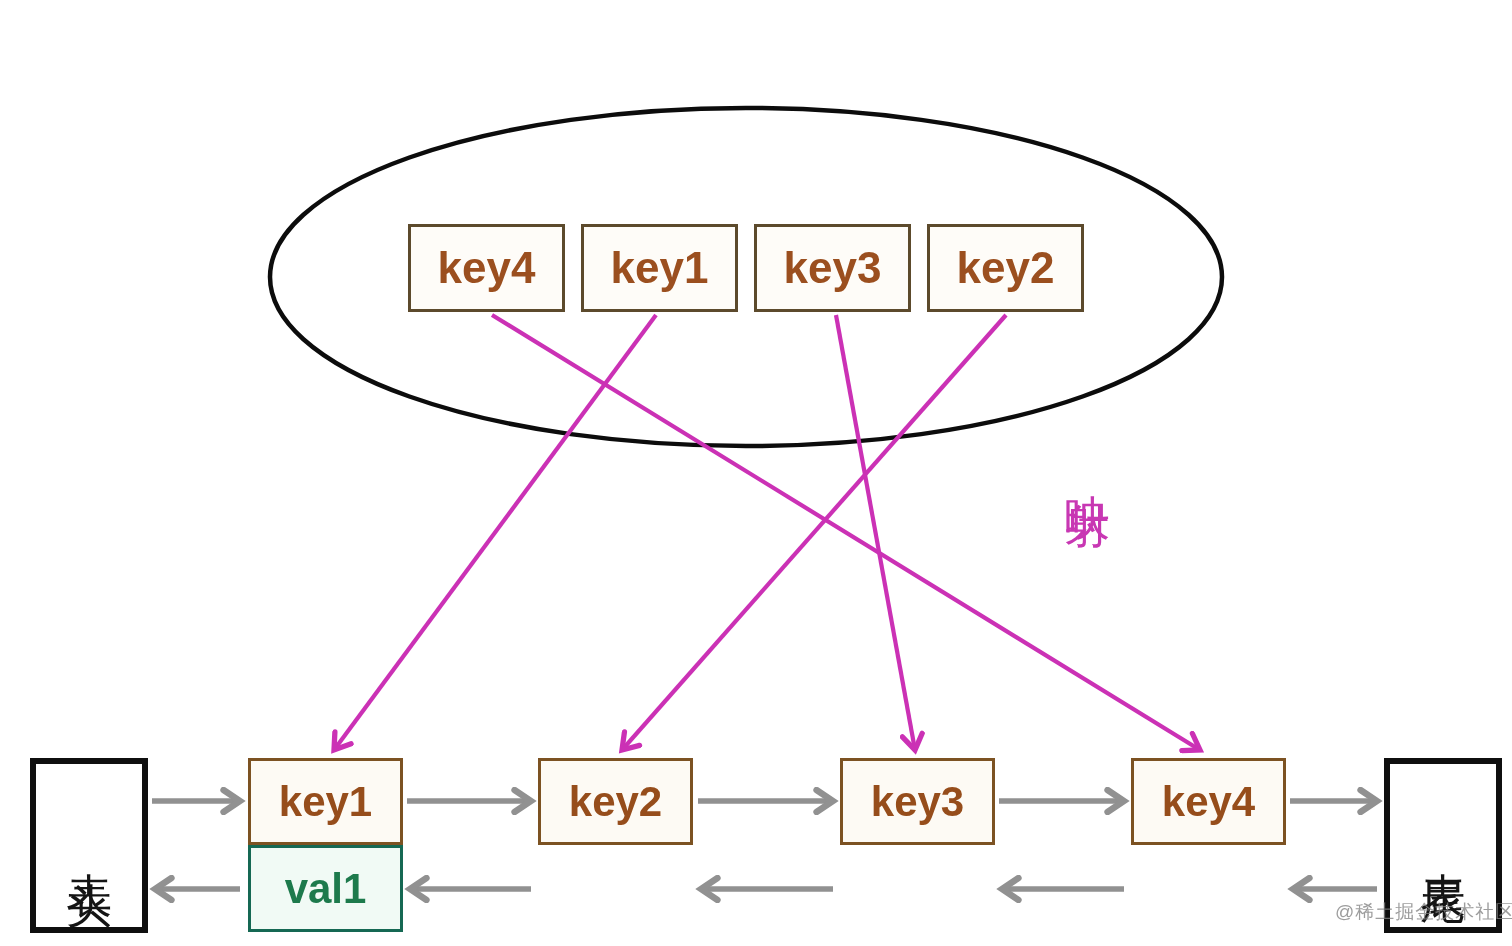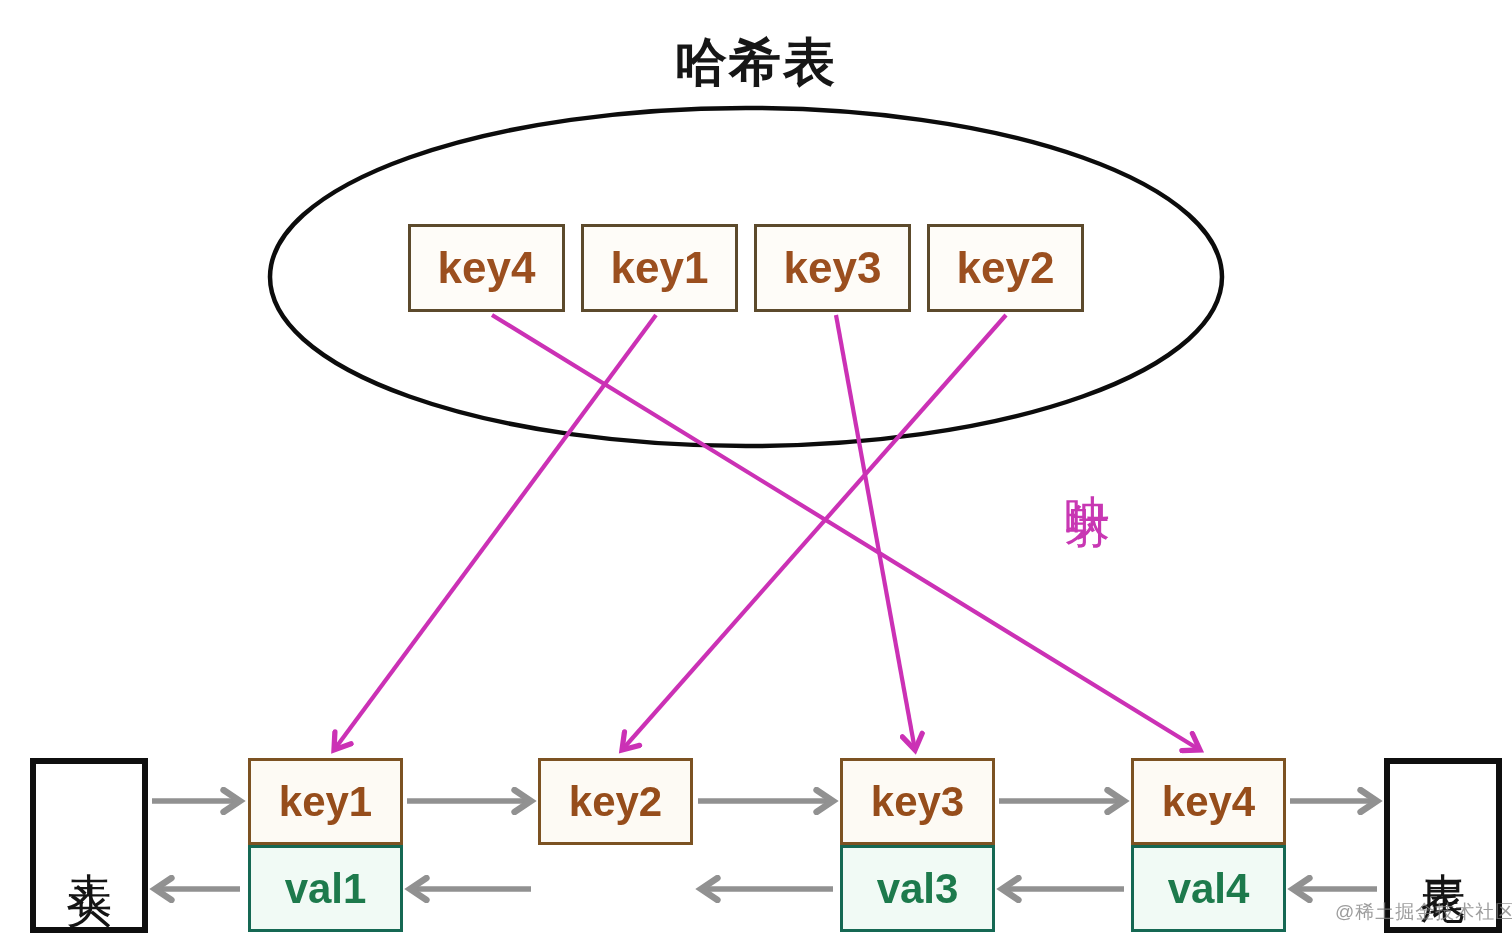--- a/index.html
+++ b/index.html
@@ -92,45 +92,42 @@
 </style>
 </head>
 <body>
 
 <div class="canvas">
 
   <svg id="base-layer" class="layer" viewBox="0 0 1512 946">
     <ellipse cx="746" cy="277" rx="476" ry="169" fill="none" stroke="#0c0c0c" stroke-width="4.5"></ellipse>
   </svg>
 
-  <div class="page-title">哈希表</div>
 
   <div class="hash-key" id="hk0">key4</div>
   <div class="hash-key" id="hk1">key1</div>
   <div class="hash-key" id="hk2">key3</div>
   <div class="hash-key" id="hk3">key2</div>
 
   <div class="mapping-label">映射</div>
 
   <div class="endbox" id="head-box">表头</div>
 
   <div class="node" id="n0">
     <div class="cell key-cell">key1</div>
     <div class="cell val-cell">val1</div>
   </div>
   <div class="node" id="n1">
     <div class="cell key-cell">key2</div>
   </div>
   <div class="node" id="n2">
     <div class="cell key-cell">key3</div>
-    <div class="cell val-cell">val3</div>
   </div>
   <div class="node" id="n3">
     <div class="cell key-cell">key4</div>
-    <div class="cell val-cell">val4</div>
   </div>
 
   <div class="endbox" id="tail-box">表尾</div>
 
   <svg id="arrow-layer" class="layer" viewBox="0 0 1512 946">
     <defs>
       <marker id="chevM" viewBox="0 0 10 10" refX="7.5" refY="5" markerWidth="6" markerHeight="6" orient="auto" markerUnits="strokeWidth">
         <path d="M1.5,1 L7.5,5 L1.5,9" fill="none" stroke="#cb31b5" stroke-width="2.1" stroke-linecap="round"></path>
       </marker>
       <marker id="chevG" viewBox="0 0 10 10" refX="7.5" refY="5" markerWidth="5" markerHeight="5" orient="auto" markerUnits="strokeWidth">

